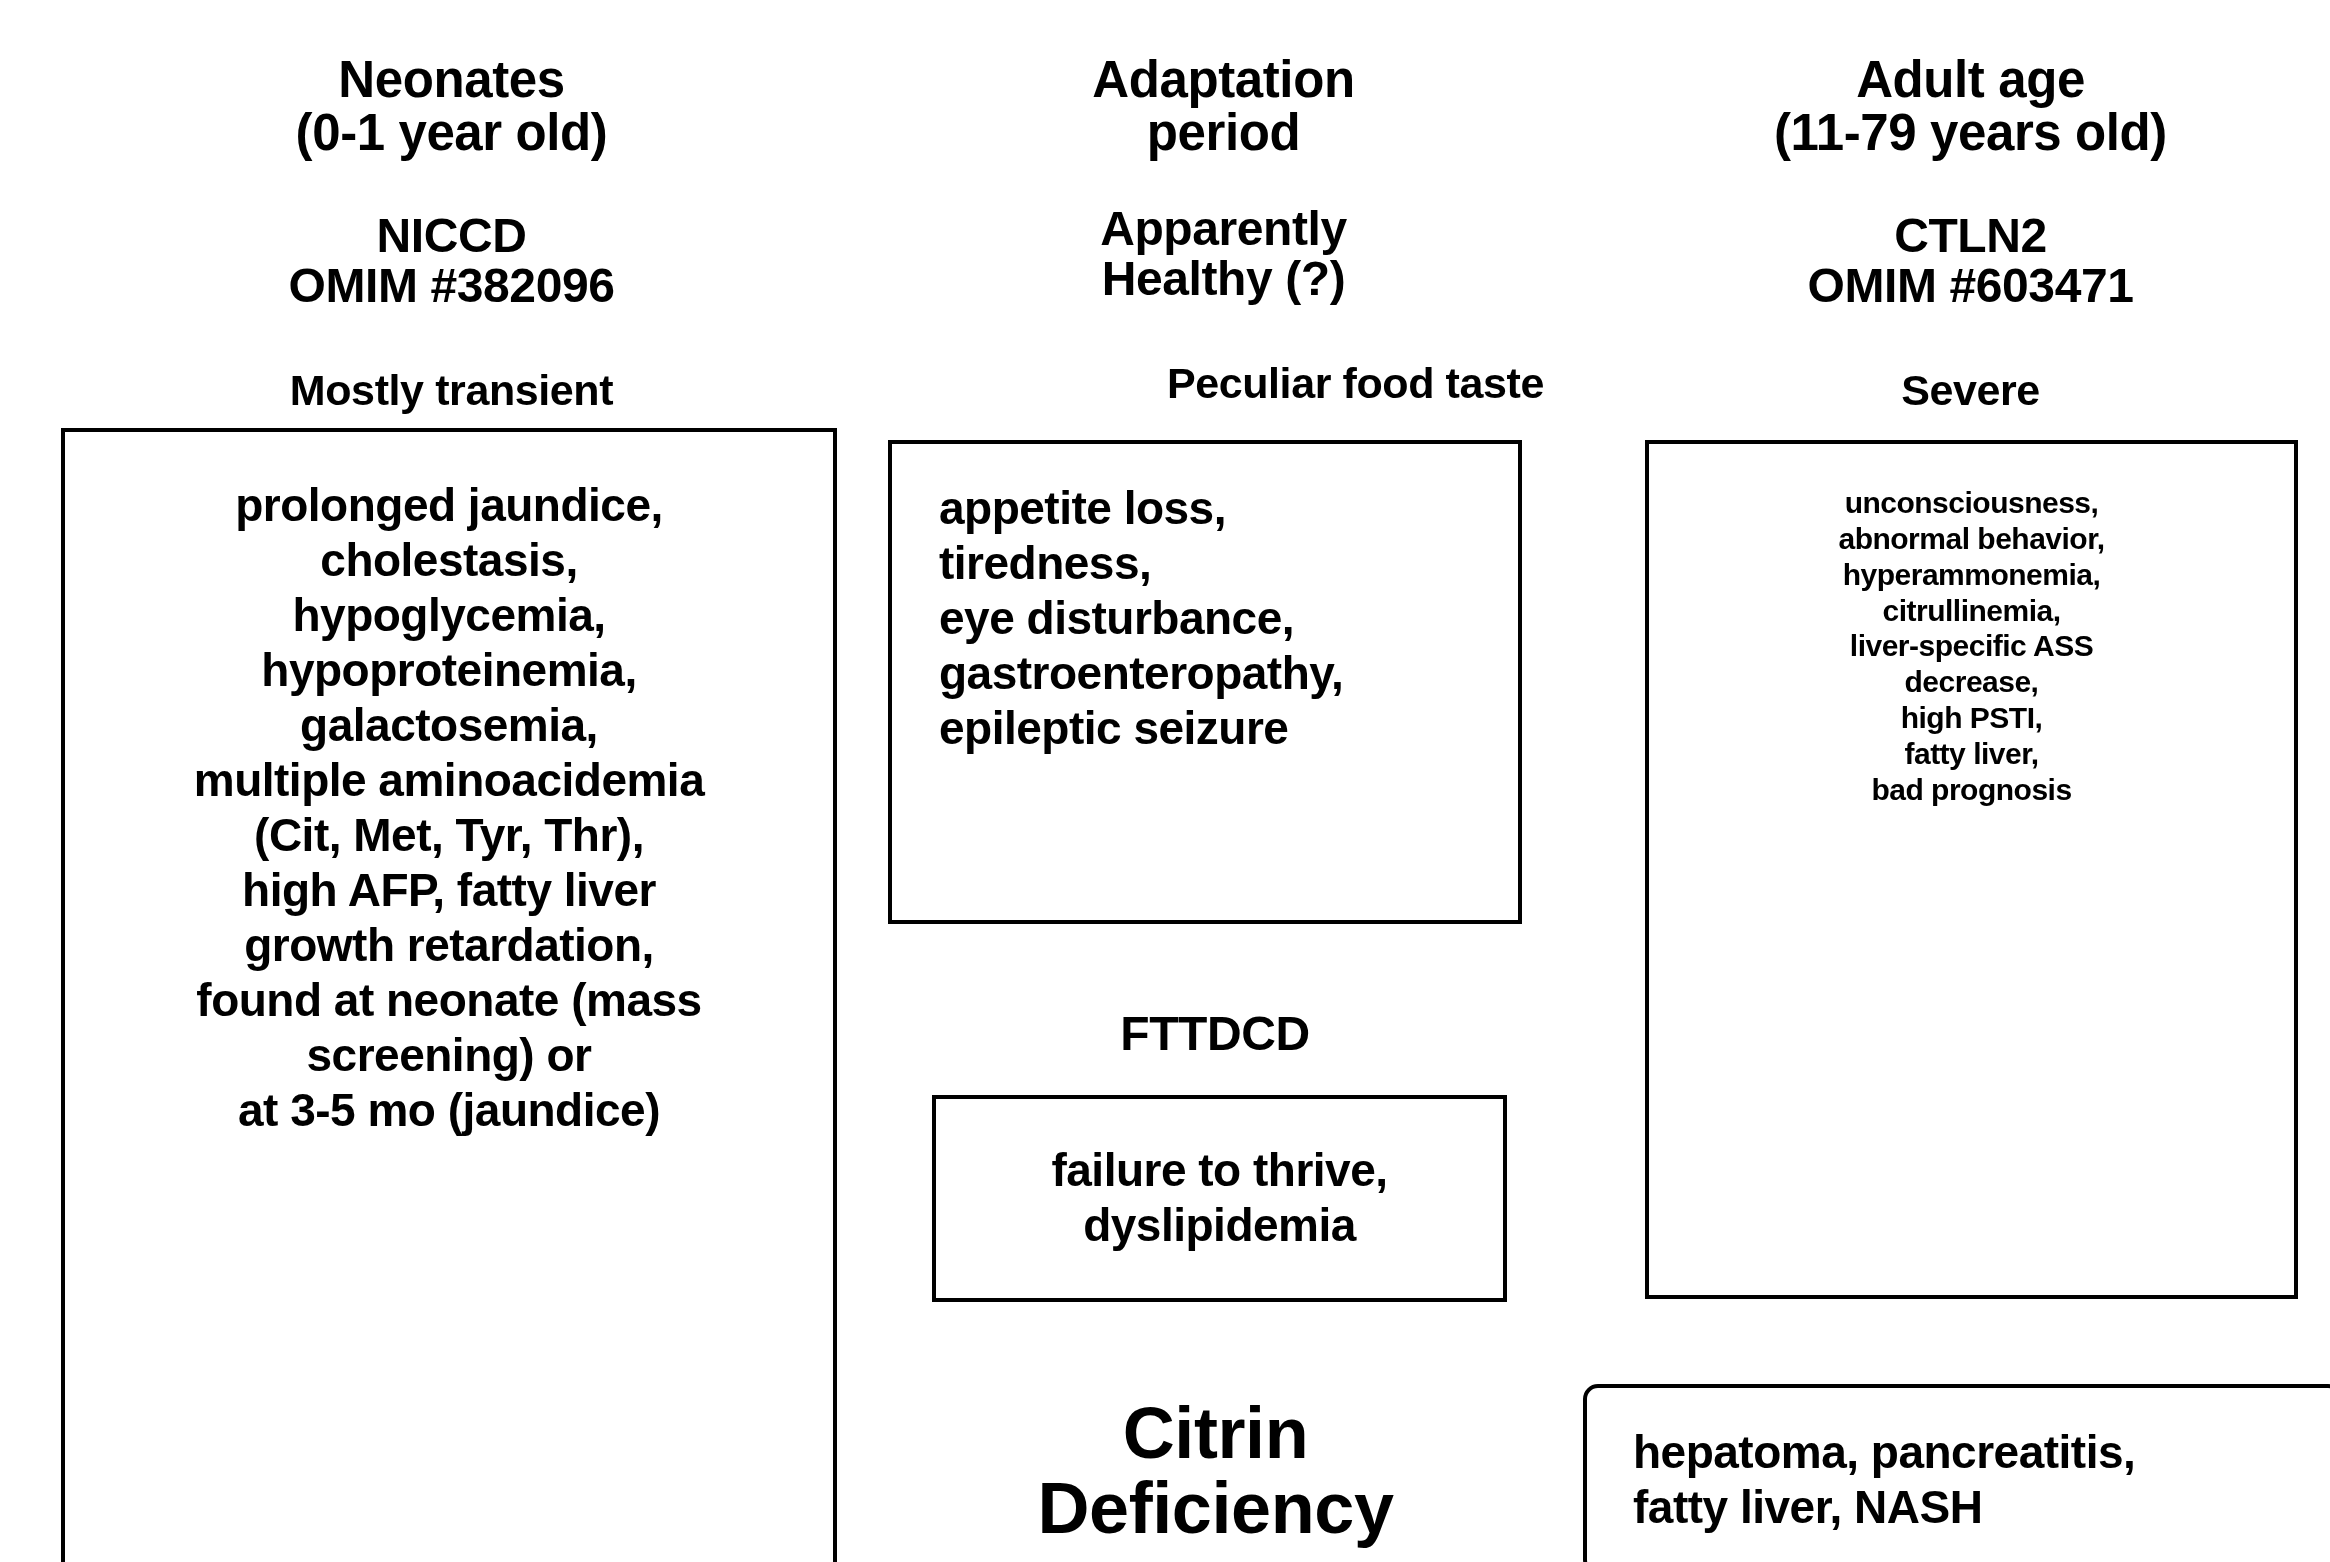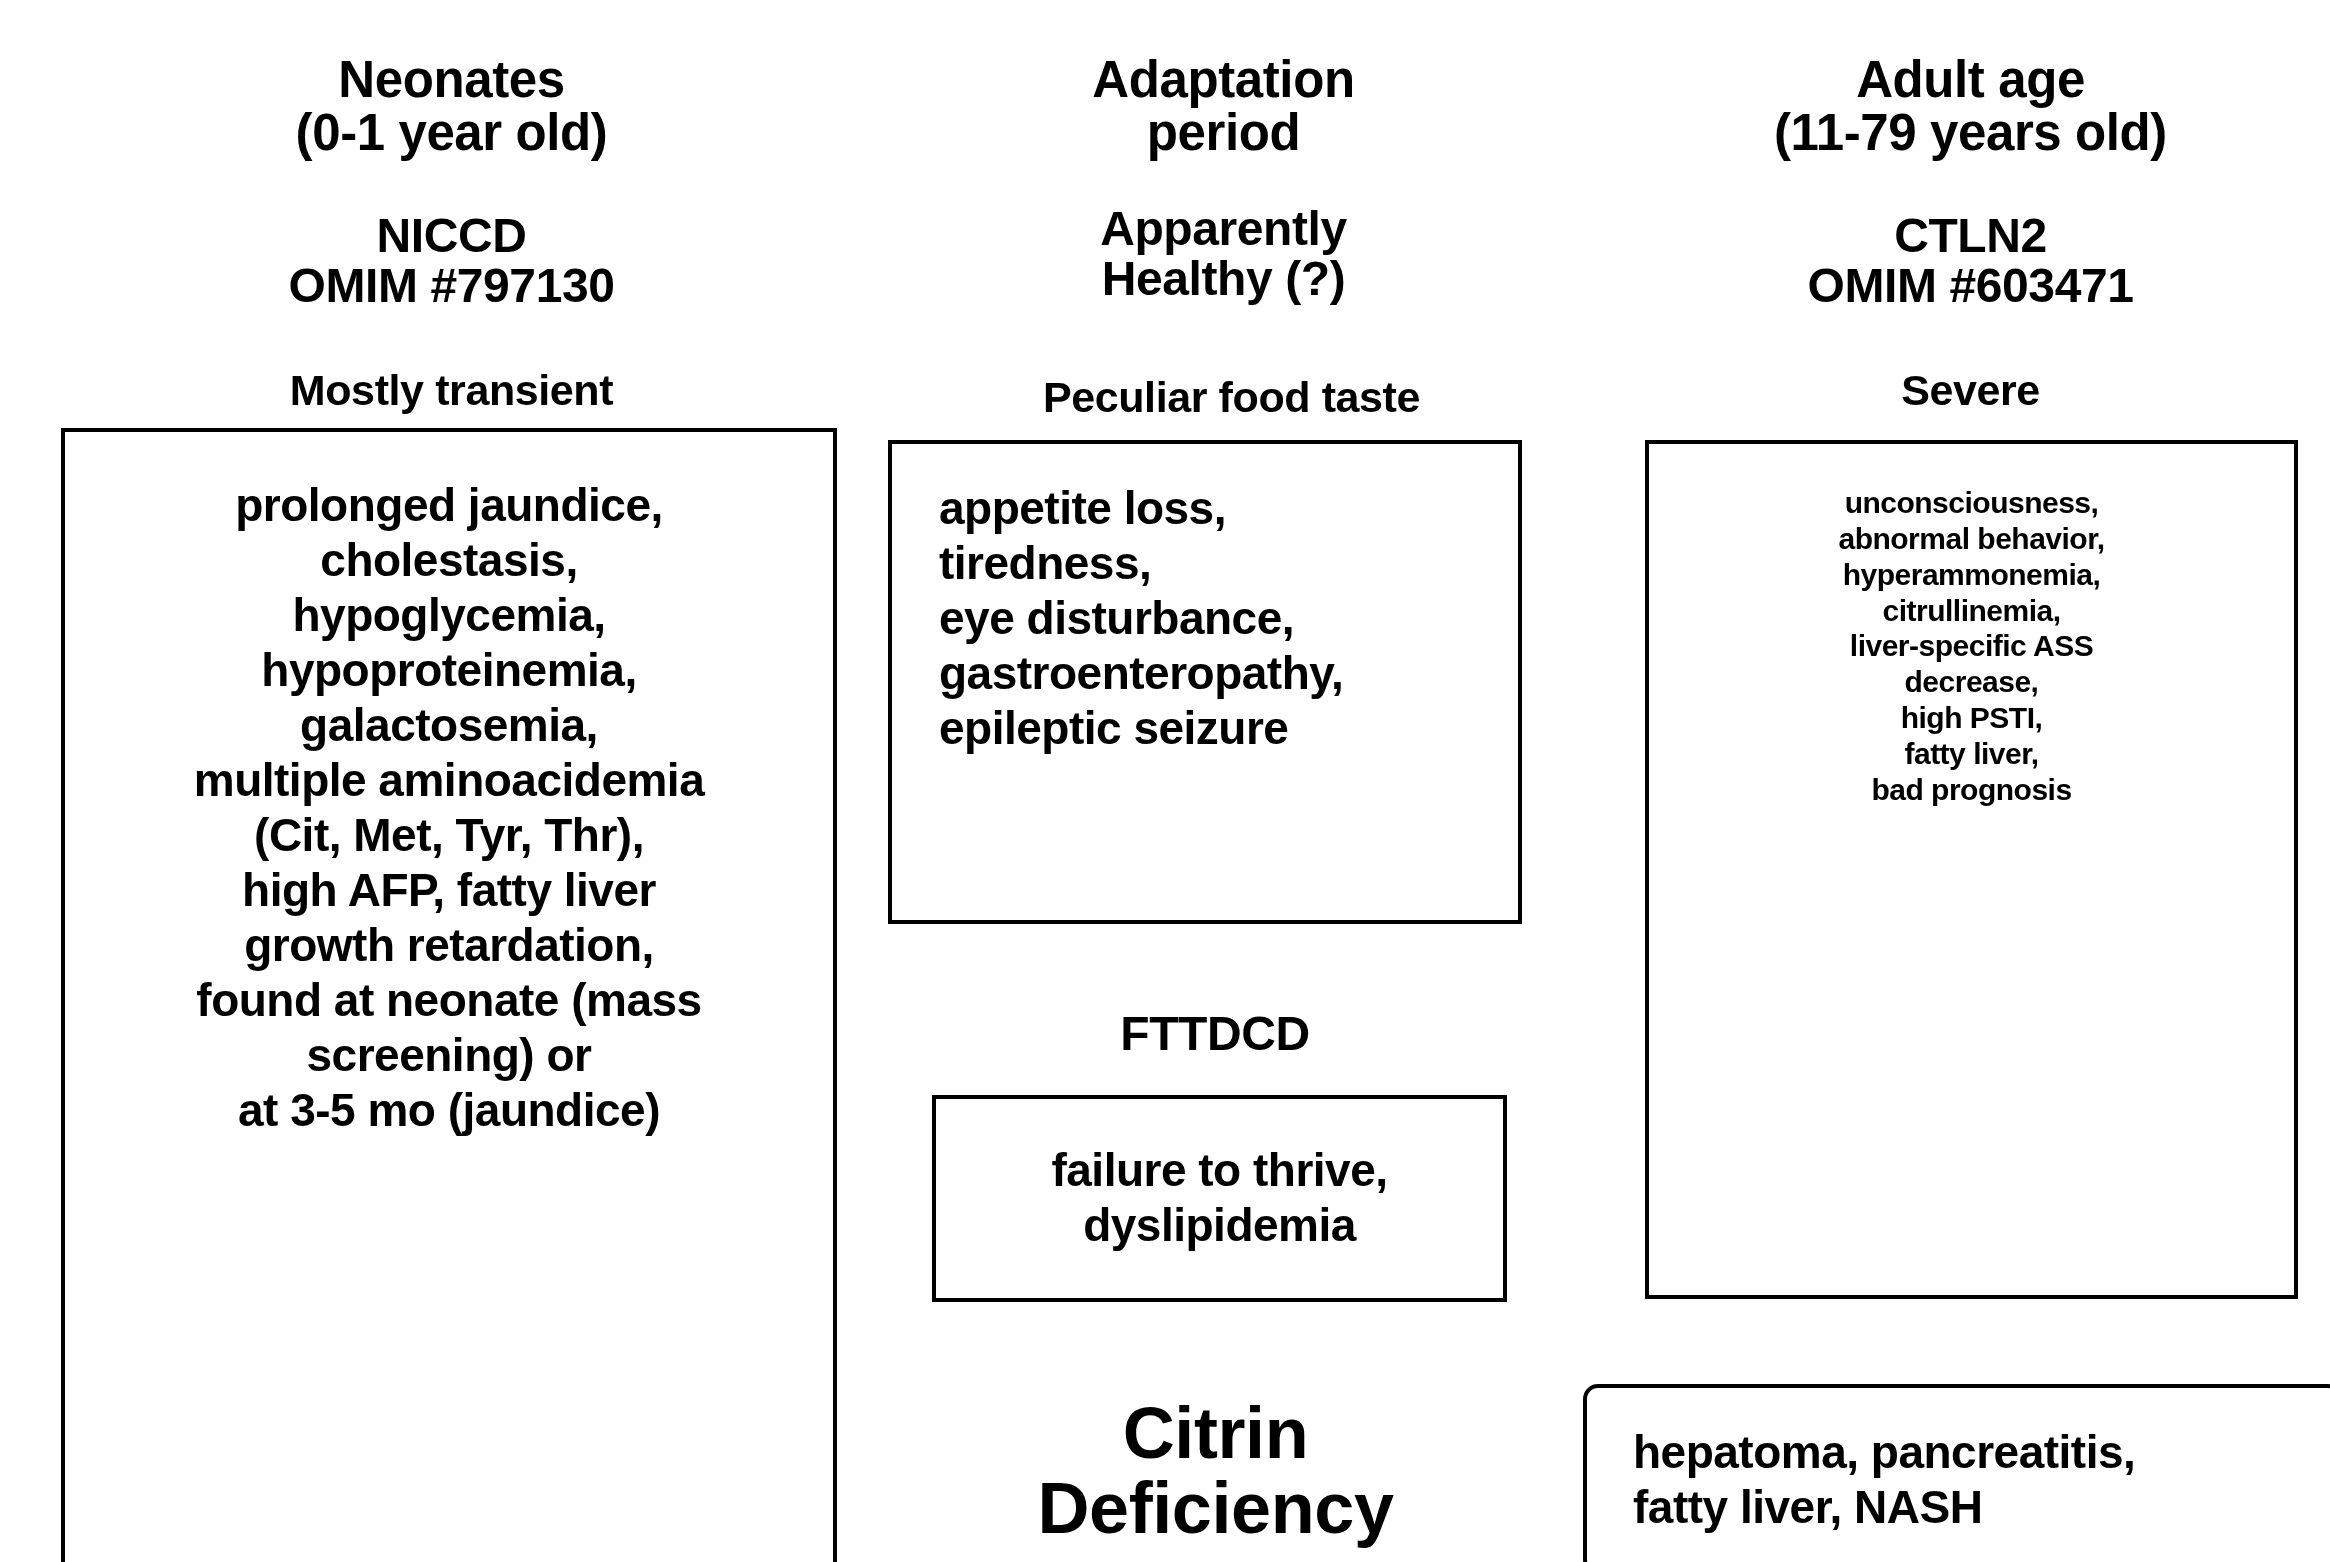--- a/index.html
+++ b/index.html
@@ -50,21 +50,21 @@
   
   #col-neonates-title   { left: 66px;  top: 5px;   width: 707px; }
   #col-neonates-code    { left: 66px;  top: 163px; width: 707px; }
   #col-neonates-sev     { left: 66px;  top: 320px; width: 707px; font-size: 43px; }
   #box-niccd            { left: 29px;  top: 396px; width: 776px; height: 1386px; }
   #list-niccd           { top: 30px;   font-size: 46px; }
 
   
   #col-adapt-title      { left: 978px; top: 5px;   width: 427px; }
   #col-adapt-health     { left: 953px; top: 156px; width: 477px; }
-  #col-adapt-pecul      { left: 871px; top: 327px; width: 657px; font-size: 43px; }
+  #col-adapt-pecul      { left: 871px; top: 313px; width: 657px; font-size: 43px; text-align: right; }
   #box-adapt            { left: 856px; top: 408px; width: 634px; height: 484px; }
   #list-adapt           { top: 21.4px;   left: 31px; right: 8.2px; font-size: 46px; text-align: left; }
 
   #lbl-fttdcd           { left: 871px; top: 961px; width: 624px; font-size: 48px; }
   #box-fttdcd           { left: 900px; top: 1063px; width: 575px; height: 207px; }
   #list-fttdcd          { top: 28px;   font-size: 46px; }
 
   #title-citrin         { left: 855px; top: 1348px; width: 657px; font-size: 72px; }
 
   
@@ -79,21 +79,21 @@
 </style>
 </head>
 <body>
 
 <div id="stage">
 
   <div class="hdr hdr-lg" id="col-neonates-title">Neonates
 (0-1 year old)</div>
 
   <div class="hdr hdr-md" id="col-neonates-code">NICCD
-OMIM #797130</div>
+OMIM #382096</div>
 
   <div class="hdr hdr-sm" id="col-neonates-sev">Mostly transient</div>
 
   <div class="sym-box" id="box-niccd">
     <div class="sym-list" id="list-niccd">prolonged jaundice,
 cholestasis,
 hypoglycemia,
 hypoproteinemia,
 galactosemia,
 multiple aminoacidemia

